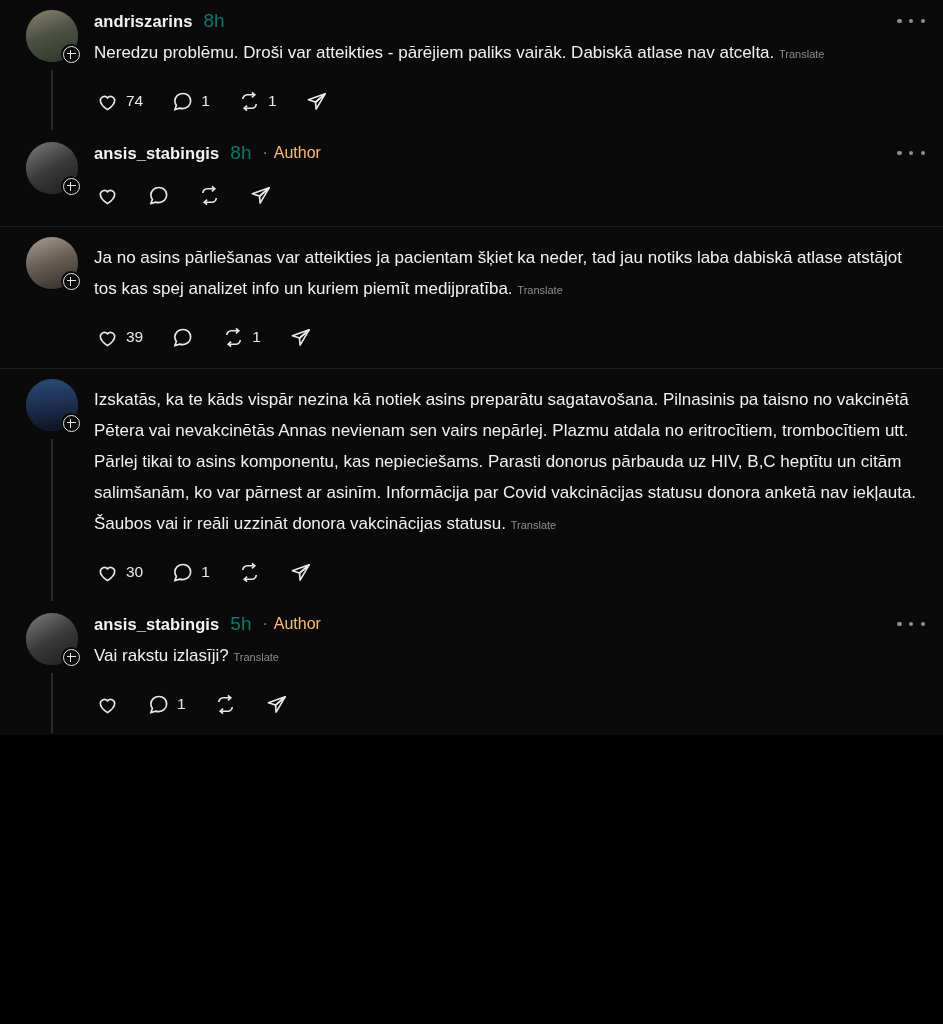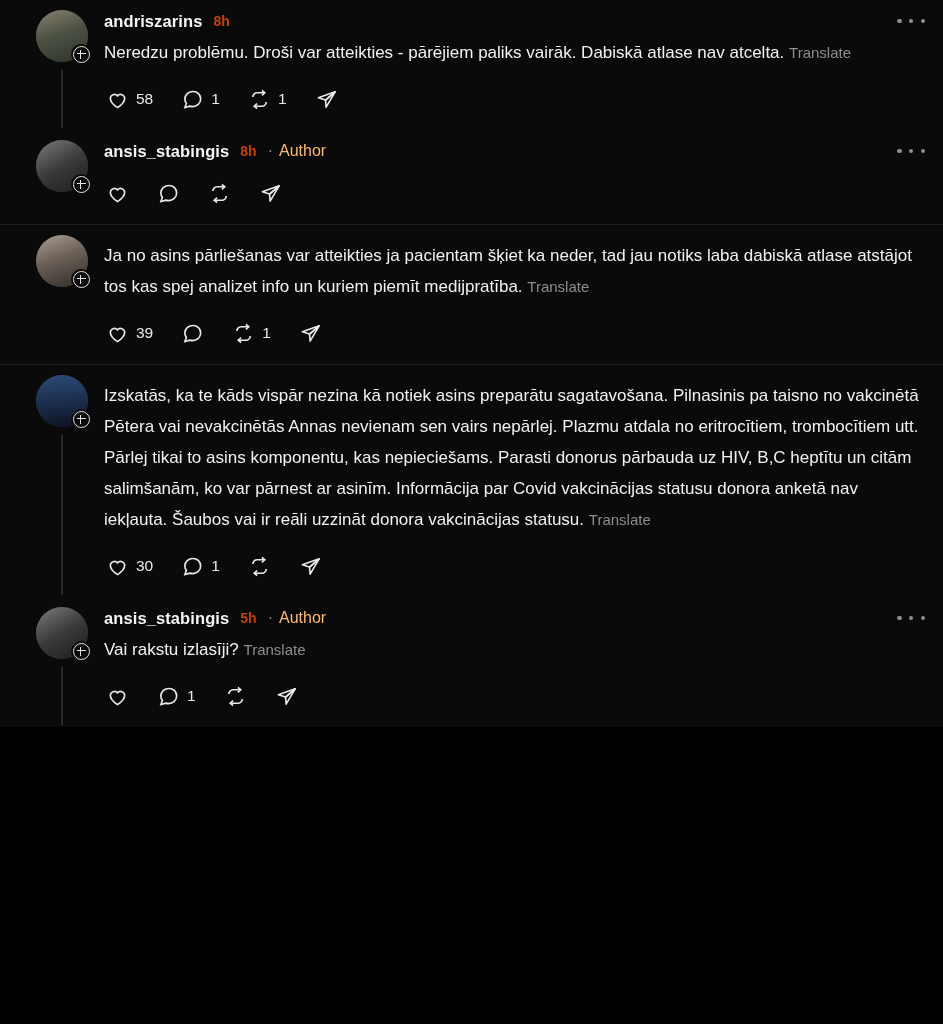--- a/index.html
+++ b/index.html
@@ -22,21 +22,21 @@
   }
   .thread-group {
     position: relative;
     border-bottom: 1px solid #1e1e1e;
   }
   .thread-group.no-border { border-bottom: none; }
 
   .comment {
     position: relative;
     display: flex;
-    padding: 10px 18px 4px 36px;
+    padding: 10px 18px 4px 26px;
     justify-content: space-between;
   }
   .avatar-col {
     position: relative;
     width: 68px;
     flex: 0 0 68px;
     display: flex;
     flex-direction: column;
     align-items: flex-start;
   }
@@ -108,24 +108,23 @@
     height: 22px;
     position: relative;
   }
   .username {
     font-size: 16.5px;
     font-weight: bold;
     color: #f5f5f5;
     letter-spacing: 0.1px;
   }
   .timestamp {
-    font-size: 14px;
-    color: #c2410c;
+    font-size: 19px;
+    color: #0f766e;
     margin-left: 11px;
-    font-weight: bold;
   }
   .dot-sep {
     font-size: 16px;
     color: #8d8d8d;
     margin-left: 11px;
   }
   .author-tag {
     font-size: 16px;
     color: #fdba74;
     margin-left: 6px;
@@ -151,21 +150,21 @@
   .text {
     margin-top: 5px;
     font-size: 17px;
     line-height: 31px;
     color: #f1f1f1;
     white-space: pre-wrap;
     word-wrap: break-word;
   }
   .translate {
     color: #8d8d8d;
-    font-size: 15px;
+    font-size: 11px;
     cursor: pointer;
   }
   .actions {
     display: flex;
     align-items: center;
     margin-top: 14px;
     margin-bottom: 10px;
     margin-left: -6px;
   }
   .action {
@@ -214,21 +213,21 @@
             </span>
         </div>
         <div class="text"><span>Neredzu problēmu. Droši var atteikties - pārējiem paliks vairāk. Dabiskā atlase nav atcelta.</span> <span class="translate">Translate</span></div>
         <div class="actions">
           <div class="action">
             <span class="icon">
                 <svg width="23" height="23" viewBox="0 0 24 24" fill="none" stroke="#e9e9e9" stroke-width="1.7">
                   <path d="M12 20.5s-7.5-4.7-7.5-9.7A4.3 4.3 0 0 1 12 8.2a4.3 4.3 0 0 1 7.5 2.6c0 5-7.5 9.7-7.5 9.7z"></path>
                 </svg>
               </span>
-            <span class="cnt">58</span>
+            <span class="cnt">74</span>
           </div>
           <div class="action">
             <span class="icon">
                 <svg width="23" height="23" viewBox="0 0 24 24" fill="none" stroke="#e9e9e9" stroke-width="1.7">
                   <path d="M20.5 11.5c0 4.4-3.8 7.9-8.5 7.9-1 0-2-.2-2.9-.5l-5 1.4 1.5-4.3a7.5 7.5 0 0 1-1.6-4.5c0-4.4 3.8-7.9 8.5-7.9s8 3.5 8 7.9z"></path>
                 </svg>
               </span>
             <span class="cnt">1</span>
           </div>
           <div class="action">

